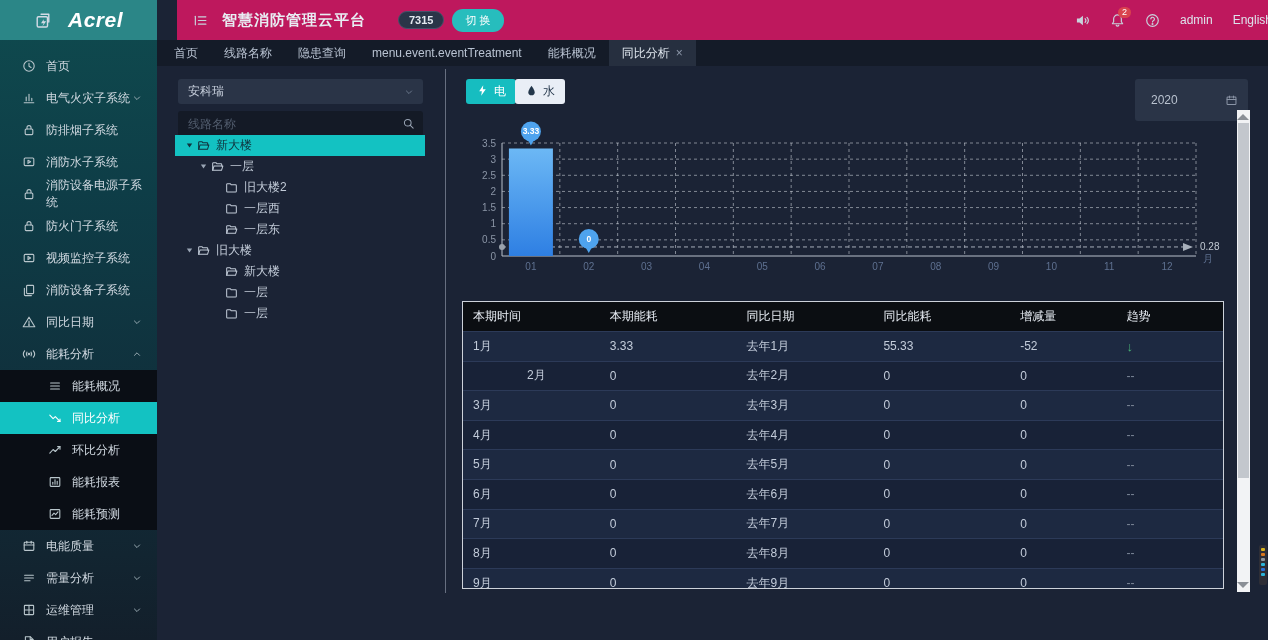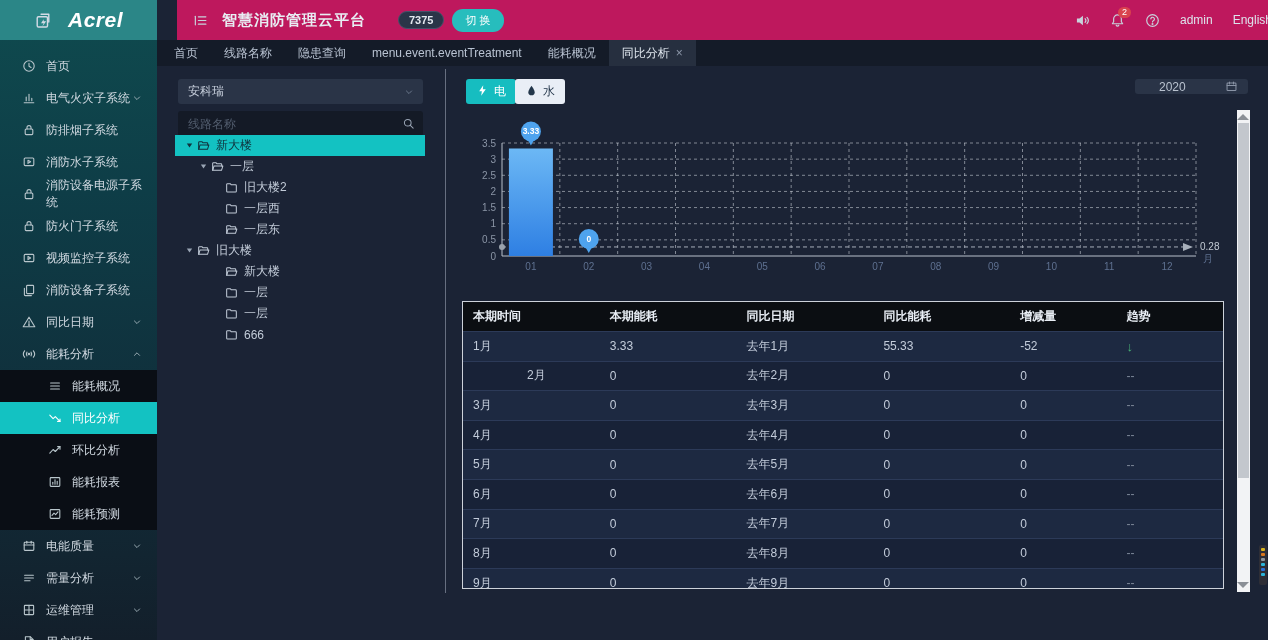--- a/index.html
+++ b/index.html
@@ -65,33 +65,33 @@
   .tree-caret{display:flex;width:12px;justify-content:center;color:#9aa5b5;}
   .tree-row.selected .tree-caret{color:#10313c;}
   .tree-folder{display:flex;margin:0 6px 0 2px;}
   .vdivider{position:absolute;left:288px;top:3px;width:1px;height:524px;background:rgba(165,175,190,.55);}
 
   
   .toggle-btn{position:absolute;top:13px;height:25px;border:none;border-radius:3px;display:flex;
     align-items:center;gap:5px;font-size:12px;cursor:pointer;padding:0 10px;font-family:inherit;}
   .toggle-btn.electric{left:309px;background:#16bdc0;color:#fff;}
   .toggle-btn.water{left:358px;background:#e9eef6;color:#23364a;}
-  .year-input{position:absolute;left:978px;top:13px;width:113px;height:15px;background:#2a3447;
-    border-radius:3px;display:flex;align-items:center;box-sizing:border-box;padding:0 10px 0 24px;
+  .year-input{position:absolute;left:978px;top:13px;width:113px;height:42px;background:#2a3447;
+    border-radius:3px;display:flex;align-items:center;box-sizing:border-box;padding:0 10px 0 16px;
     font-size:12px;color:#b9c2cf;cursor:pointer;}
   .year-input .cal{margin-left:auto;display:flex;color:#8a94a6;}
 
   
   .chart{position:absolute;left:310px;top:46px;}
 
   
   .table-wrap{position:absolute;left:305px;top:235px;width:762px;height:288px;
     border:1px solid #cdd2da;box-sizing:border-box;overflow:hidden;background:#1b2335;}
   .thead{display:flex;height:29px;background:#0b0e12;align-items:center;}
-  .th{font-size:12px;font-weight:bold;color:#e8edf4;padding-left:10px;box-sizing:border-box;}
+  .th{font-size:12px;font-weight:normal;color:#e8edf4;padding-left:10px;box-sizing:border-box;}
   .tr{display:flex;height:28.6px;align-items:center;border-top:1px solid #2c3a58;}
   .tr.odd{background:#1d2941;}
   .tr.even{background:#182237;}
   .td{font-size:12px;color:#c3ccda;padding-left:10px;box-sizing:border-box;
     white-space:nowrap;overflow:hidden;}
   .trend-down{color:#49b576;font-size:13px;}
   .trend-none{color:#7c8798;}
 
   
   .scrollbar{position:absolute;left:1080px;top:44px;width:13px;height:482px;background:#f2f3f5;}
@@ -343,21 +343,21 @@
   <header class="topbar">
     <span id="fold" class="topbar-icon">
         <svg width="15" height="15" viewBox="0 0 14 14" fill="none" stroke="currentColor" stroke-width="1.1" stroke-linecap="round" stroke-linejoin="round">
           <path d="M2.2 3v8"></path>
           <path d="M5 3.6h7"></path>
           <path d="M5 7h7"></path>
           <path d="M5 10.4h7"></path>
         </svg>
       </span>
     <h1 class="title">智慧消防管理云平台</h1>
-    <span class="badge-pill">7375</span>
+    <span class="badge-pill">7315</span>
     <button class="switch-btn">切 换</button>
     <div class="topbar-right">
       <span id="speaker" class="topbar-icon">
           <svg width="15" height="15" viewBox="0 0 14 14" fill="none" stroke="currentColor" stroke-width="1.1" stroke-linecap="round" stroke-linejoin="round">
             <path d="M1.8 5.2h2.4L7.4 2.6v8.8L4.2 8.8H1.8z" fill="currentColor" stroke="none"></path>
             <path d="M9.4 5.2c.9 1 .9 2.6 0 3.6"></path>
             <path d="M11.2 4.1c1.5 1.7 1.5 4.1 0 5.8"></path>
           </svg>
         </span>
       <span class="bell-wrap">
@@ -515,29 +515,20 @@
           <span class="tree-label">一层</span>
         </div>
         <div class="tree-row" style="padding-left: 36px;">
           <span class="tree-caret"></span>
           <span class="tree-folder">
             <svg width="13" height="13" viewBox="0 0 14 14" fill="none" stroke="currentColor" stroke-width="1.1" stroke-linecap="round" stroke-linejoin="round">
               <path d="M1.8 3.8c0-.5.4-.9.9-.9h2.9l1.2 1.2h4.5c.5 0 .9.4.9.9v6c0 .5-.4.9-.9.9H2.7c-.5 0-.9-.4-.9-.9z"></path>
             </svg>
           </span>
           <span class="tree-label">一层</span>
-        </div>
-        <div class="tree-row" style="padding-left: 36px;">
-          <span class="tree-caret"></span>
-          <span class="tree-folder">
-            <svg width="13" height="13" viewBox="0 0 14 14" fill="none" stroke="currentColor" stroke-width="1.1" stroke-linecap="round" stroke-linejoin="round">
-              <path d="M1.8 3.8c0-.5.4-.9.9-.9h2.9l1.2 1.2h4.5c.5 0 .9.4.9.9v6c0 .5-.4.9-.9.9H2.7c-.5 0-.9-.4-.9-.9z"></path>
-            </svg>
-          </span>
-          <span class="tree-label">666</span>
         </div>
       </div>
 
     <div class="vdivider"></div>
 
     <button class="toggle-btn electric">
       <span id="bolt-icon"><svg width="13" height="13" viewBox="0 0 14 14" fill="none" stroke="currentColor" stroke-width="1.1" stroke-linecap="round" stroke-linejoin="round">
             <path d="M7.8 1.4L3.4 7.8h2.9l-.7 4.8 4.9-6.9H7.4z" fill="currentColor" stroke="none"></path>
           </svg></span>
       <span>电</span>

